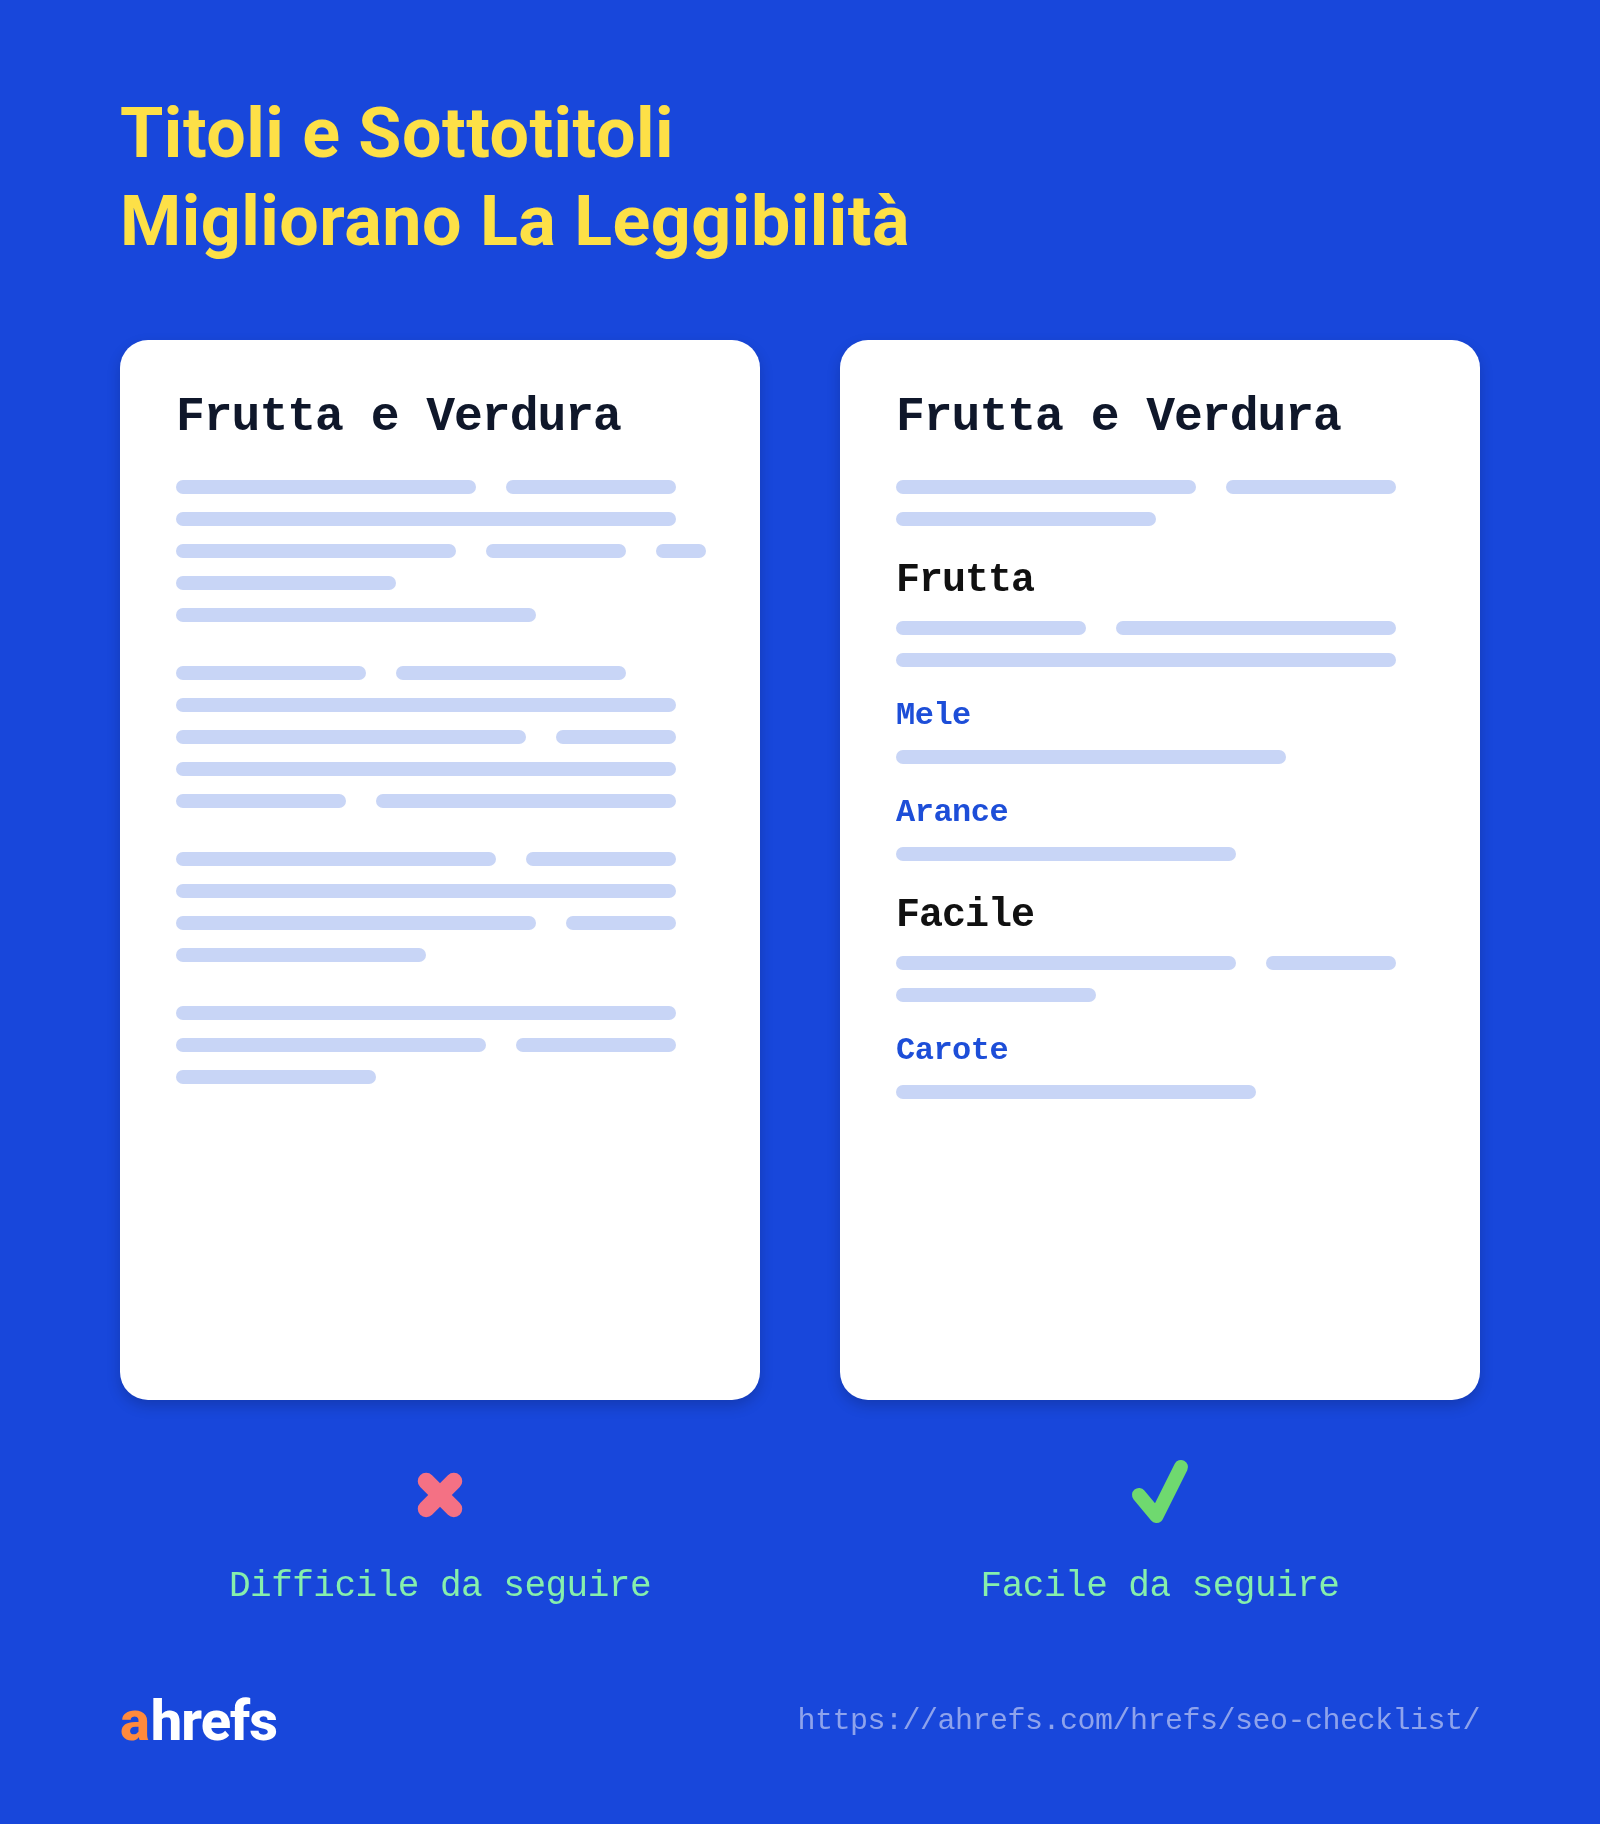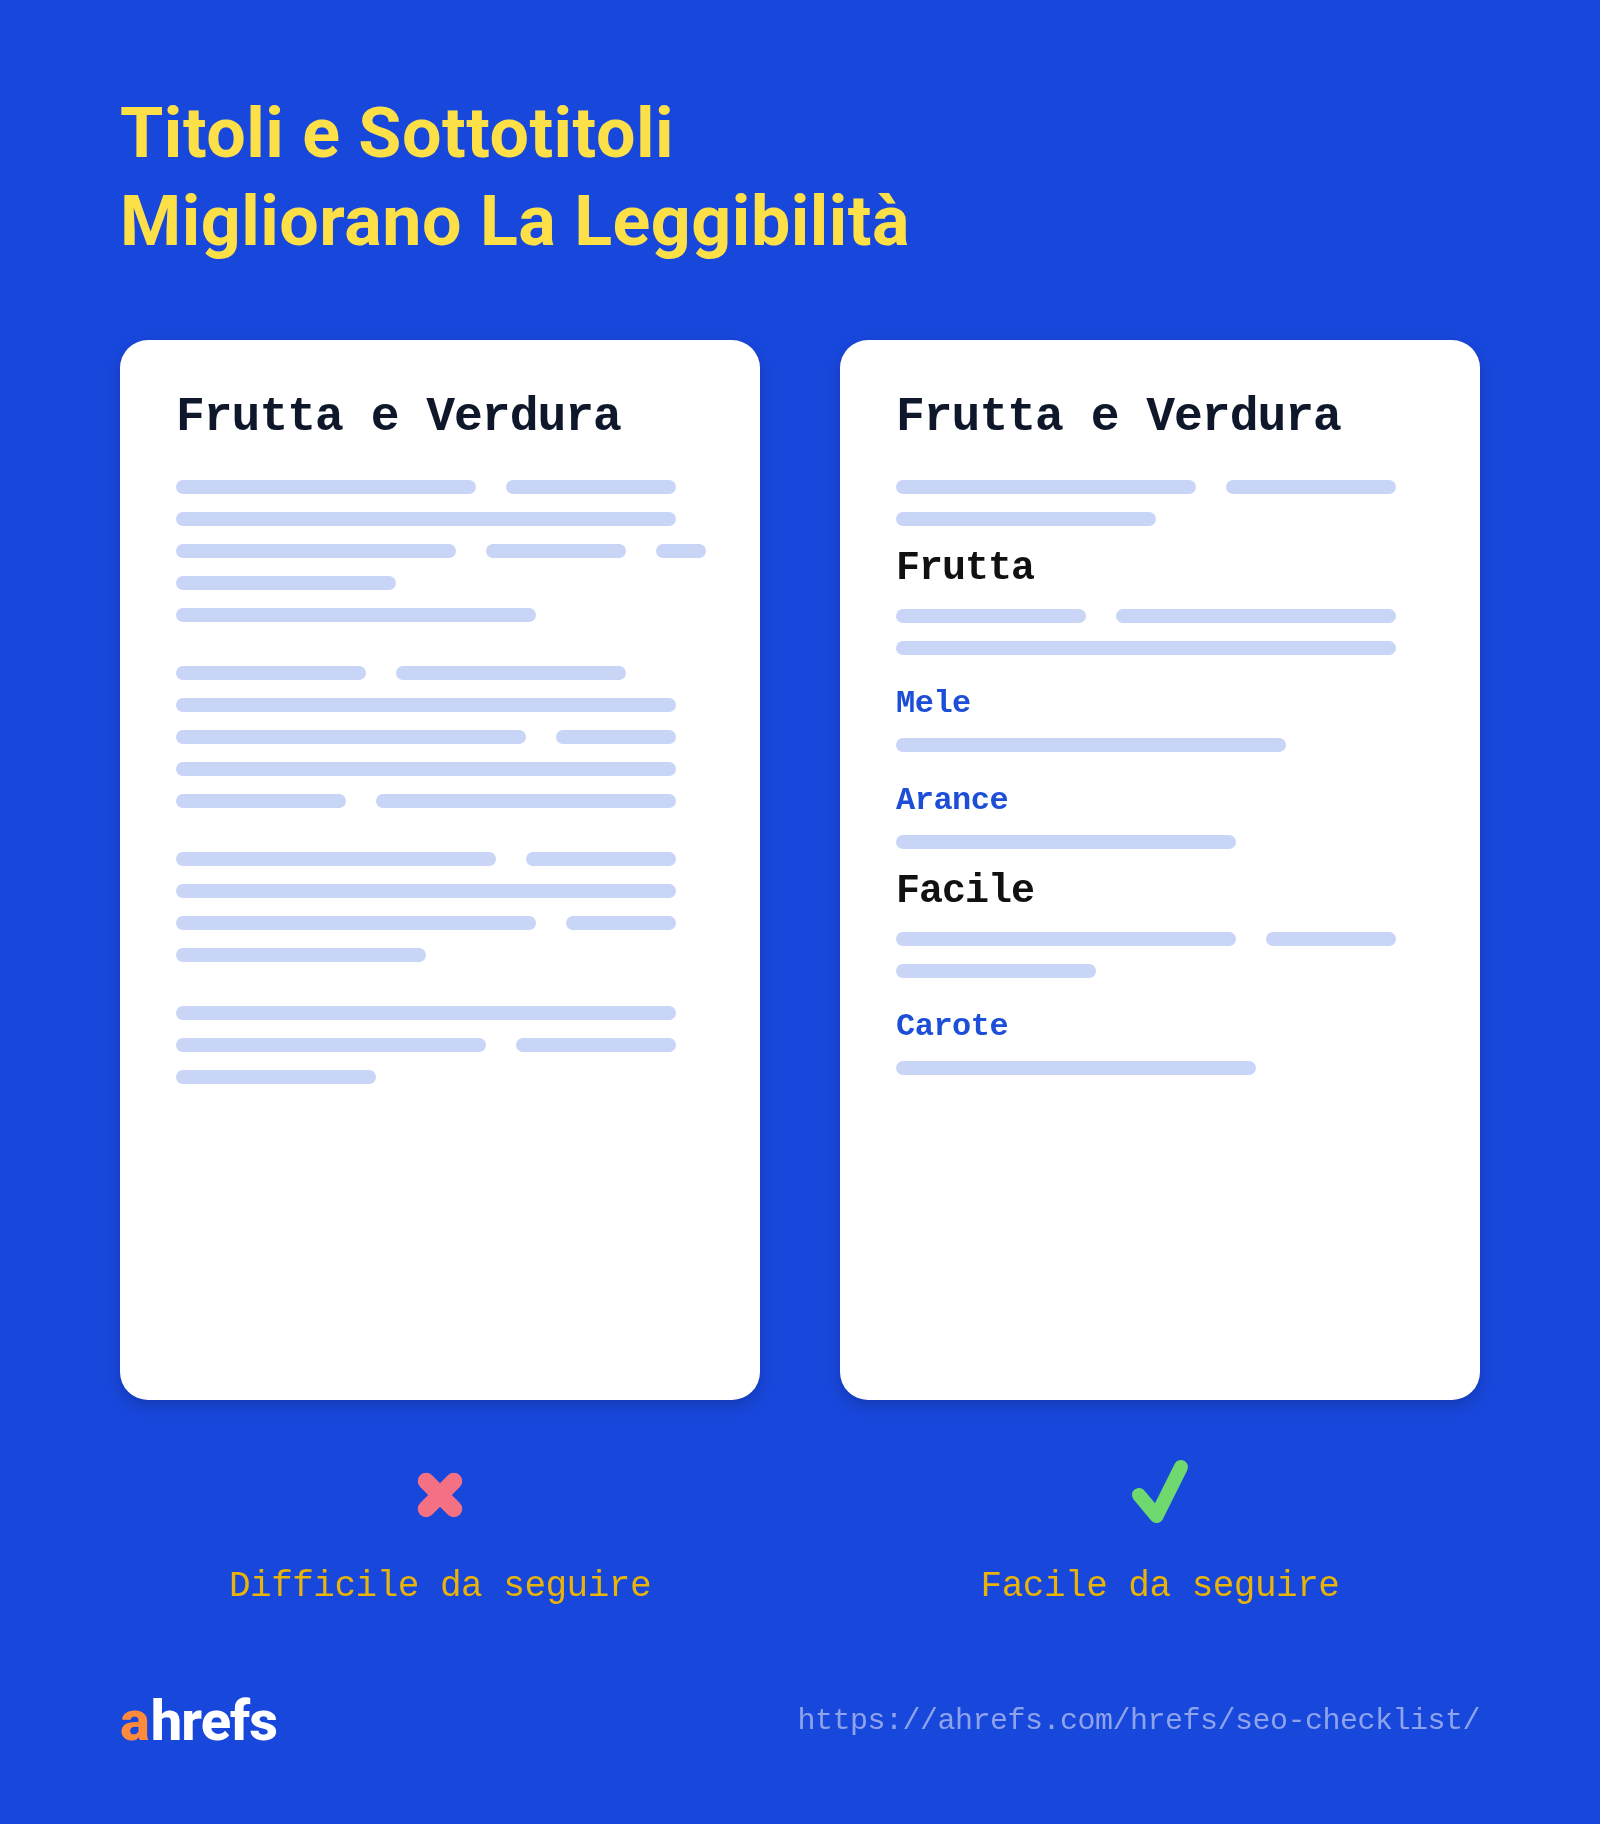--- a/index.html
+++ b/index.html
@@ -43,21 +43,21 @@
     font-size: 48px;
     letter-spacing: -1px;
     margin-bottom: 36px;
   }
   .h2 {
     font-family: "Courier New", Courier, monospace;
     font-weight: 700;
     color: #111;
     font-size: 40px;
     letter-spacing: -1px;
-    margin-top: 20px;
+    margin-top: 32px;
     margin-bottom: 18px;
   }
   .h3 {
     font-family: "Courier New", Courier, monospace;
     font-weight: 700;
     color: #1d4ed8;
     font-size: 32px;
     letter-spacing: -0.5px;
     margin-top: 30px;
     margin-bottom: 16px;
@@ -90,21 +90,21 @@
     flex-direction: column;
     align-items: center;
   }
   .icon-wrap {
     height: 90px;
     display: flex;
     align-items: center;
     justify-content: center;
   }
   .cap-text {
-    color: #eab308;
+    color: #86efac;
     font-family: "Courier New", Courier, monospace;
     font-size: 36px;
     font-weight: 400;
     margin-top: 26px;
     letter-spacing: -0.5px;
   }
   .footer {
     position: absolute;
     left: 120px;
     bottom: 70px;

